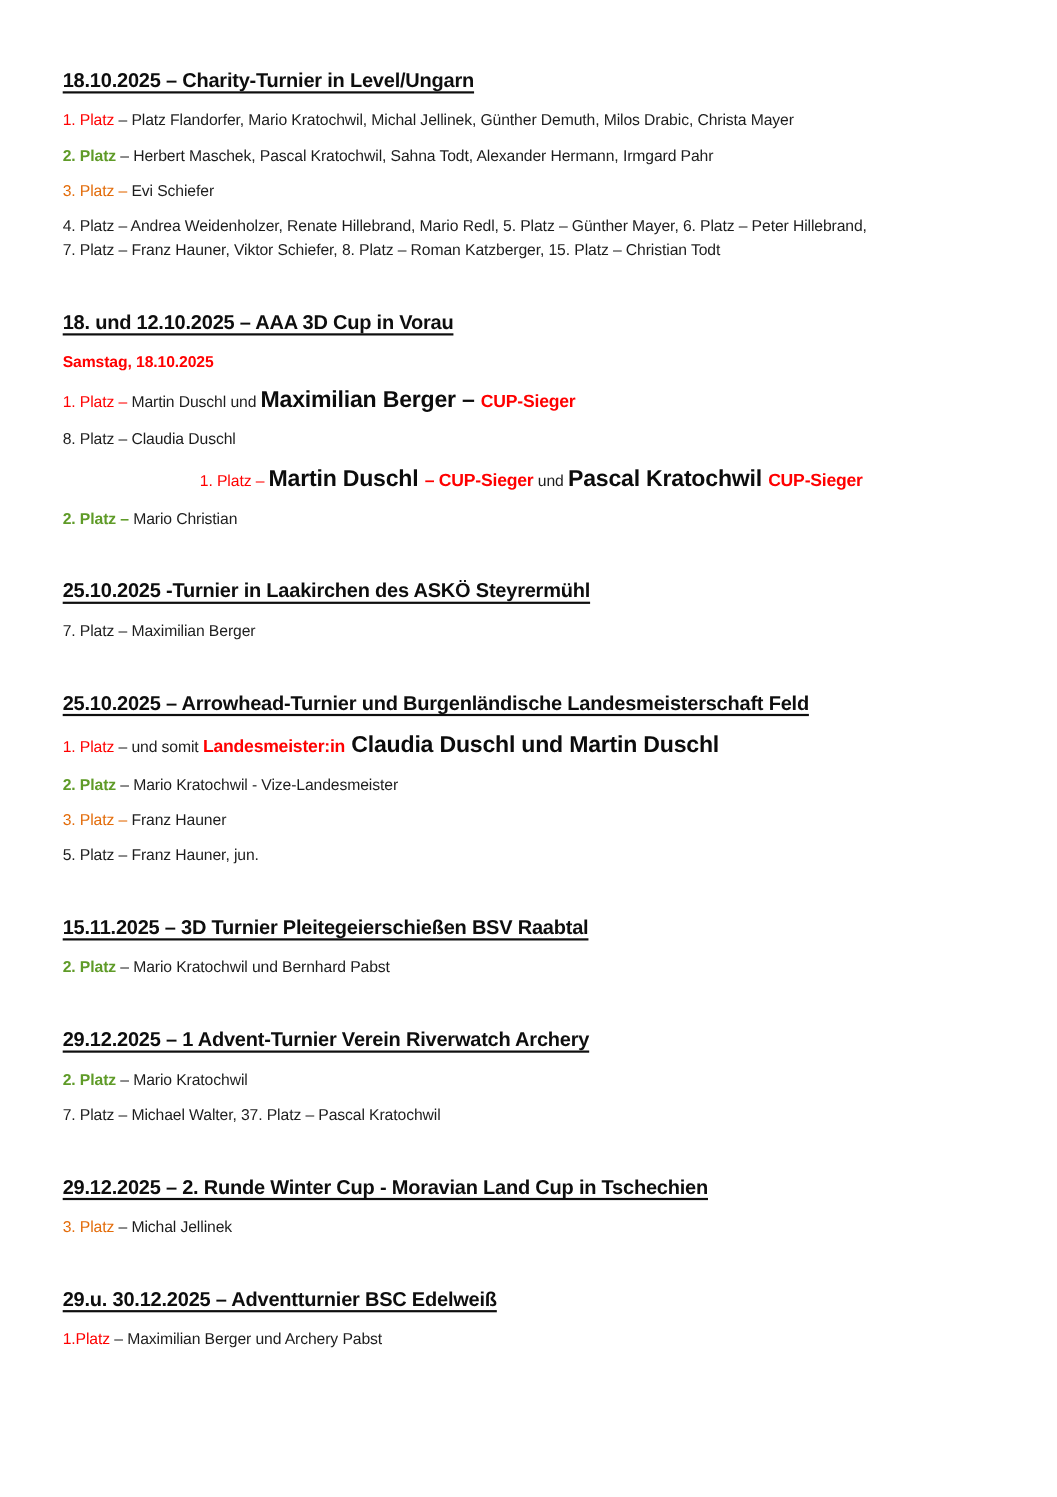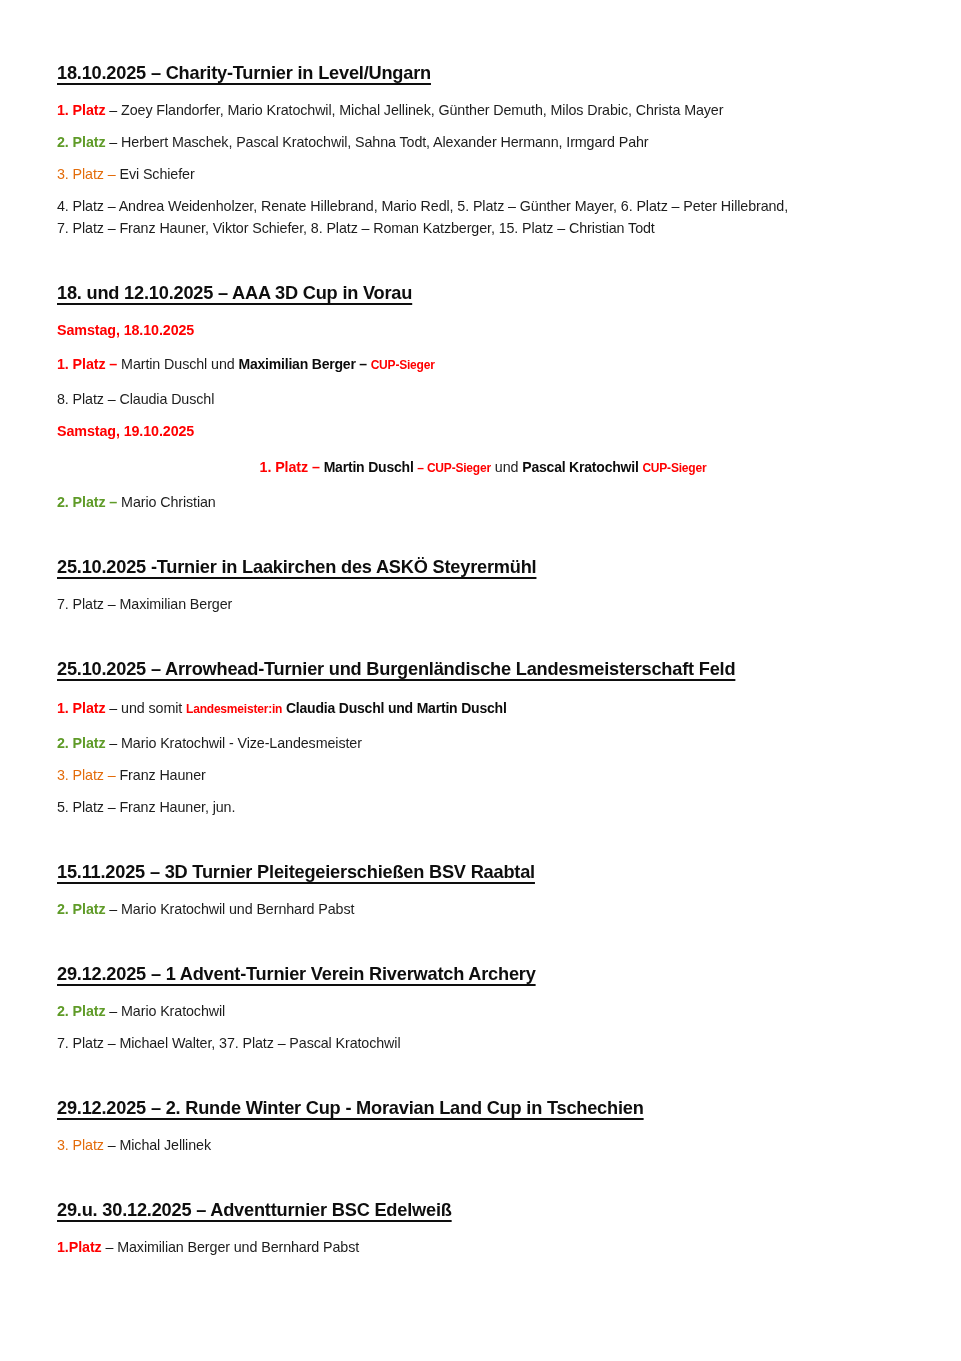--- a/index.html
+++ b/index.html
@@ -37,47 +37,47 @@
     font-size: 14.3px;
     line-height: 22px;
     letter-spacing: -0.1px;
     color: #1d1d1d;
   }
   p.result-line.gap-before { margin-top: 12px; text-align: center; }
 
   .line { display: block; white-space: nowrap; }
 
   .seg.plain { color: #1d1d1d; }
-  .seg.rank-red    { color: var(--red, #ff0000); font-weight: 700; }
+  .seg.rank-red    { color: var(--red, #ff0000); font-weight: 400; }
   .seg.rank-green  { color: var(--green, #5f9b28); font-weight: 700; }
   .seg.rank-orange { color: var(--orange, #e36c0a); font-weight: 400; }
   .seg.date-red    { color: var(--red, #ff0000); font-weight: 700; }
   .seg.big-bold {
     color: #0c0c0c;
     font-weight: 700;
-    font-size: 14px;
+    font-size: 21px;
     line-height: 26px;
     letter-spacing: -0.2px;
   }
   .seg.big-bold-red {
     color: var(--red, #ff0000);
     font-weight: 700;
-    font-size: 12px;
+    font-size: 16px;
     line-height: 26px;
     letter-spacing: -0.2px;
   }
 </style>
 </head>
 <body>
 
 <main class="page" id="doc">
     <section class="tournament-section">
       <h2 class="section-heading">18.10.2025 – Charity-Turnier in Level/Ungarn</h2>
       <p class="result-line">
-        <span class="line"><span class="seg rank-red">1. Platz</span><span class="seg plain"> – Zoey Flandorfer, Mario Kratochwil, Michal Jellinek, Günther Demuth, Milos Drabic, Christa Mayer</span></span>
+        <span class="line"><span class="seg rank-red">1. Platz</span><span class="seg plain"> – Platz Flandorfer, Mario Kratochwil, Michal Jellinek, Günther Demuth, Milos Drabic, Christa Mayer</span></span>
       </p>
       <p class="result-line">
         <span class="line"><span class="seg rank-green">2. Platz</span><span class="seg plain"> – Herbert Maschek, Pascal Kratochwil, Sahna Todt, Alexander Hermann, Irmgard Pahr</span></span>
       </p>
       <p class="result-line">
         <span class="line"><span class="seg rank-orange">3. Platz –</span><span class="seg plain"> Evi Schiefer</span></span>
       </p>
       <p class="result-line">
         <span class="line"><span class="seg plain">4. Platz – Andrea Weidenholzer, Renate Hillebrand, Mario Redl, 5. Platz – Günther Mayer, 6. Platz – Peter Hillebrand,</span></span>
         <span class="line"><span class="seg plain">7. Platz – Franz Hauner, Viktor Schiefer, 8. Platz – Roman Katzberger, 15. Platz – Christian Todt</span></span>
@@ -86,23 +86,20 @@
     <section class="tournament-section">
       <h2 class="section-heading">18. und 12.10.2025 – AAA 3D Cup in Vorau</h2>
       <p class="result-line">
         <span class="line"><span class="seg date-red">Samstag, 18.10.2025</span></span>
       </p>
       <p class="result-line">
         <span class="line"><span class="seg rank-red">1. Platz –</span><span class="seg plain"> Martin Duschl und </span><span class="seg big-bold">Maximilian Berger – </span><span class="seg big-bold-red">CUP-Sieger</span></span>
       </p>
       <p class="result-line">
         <span class="line"><span class="seg plain">8. Platz – Claudia Duschl</span></span>
-      </p>
-      <p class="result-line">
-        <span class="line"><span class="seg date-red">Samstag, 19.10.2025</span></span>
       </p>
       <p class="result-line gap-before">
         <span class="line"><span class="seg rank-red">1. Platz – </span><span class="seg big-bold">Martin Duschl </span><span class="seg big-bold-red">– CUP-Sieger</span><span class="seg plain"> und </span><span class="seg big-bold">Pascal Kratochwil </span><span class="seg big-bold-red">CUP-Sieger</span></span>
       </p>
       <p class="result-line">
         <span class="line"><span class="seg rank-green">2. Platz –</span><span class="seg plain"> Mario Christian</span></span>
       </p>
     </section>
     <section class="tournament-section">
       <h2 class="section-heading">25.10.2025 -Turnier in Laakirchen des ASKÖ Steyrermühl</h2>
@@ -142,16 +139,16 @@
     </section>
     <section class="tournament-section">
       <h2 class="section-heading">29.12.2025 – 2. Runde Winter Cup - Moravian Land Cup in Tschechien</h2>
       <p class="result-line">
         <span class="line"><span class="seg rank-orange">3. Platz</span><span class="seg plain"> – Michal Jellinek</span></span>
       </p>
     </section>
     <section class="tournament-section">
       <h2 class="section-heading">29.u. 30.12.2025 – Adventturnier BSC Edelweiß</h2>
       <p class="result-line">
-        <span class="line"><span class="seg rank-red">1.Platz</span><span class="seg plain"> – Maximilian Berger und Bernhard Pabst</span></span>
+        <span class="line"><span class="seg rank-red">1.Platz</span><span class="seg plain"> – Maximilian Berger und Archery Pabst</span></span>
       </p>
     </section>
   </main>
 
 </body></html>

